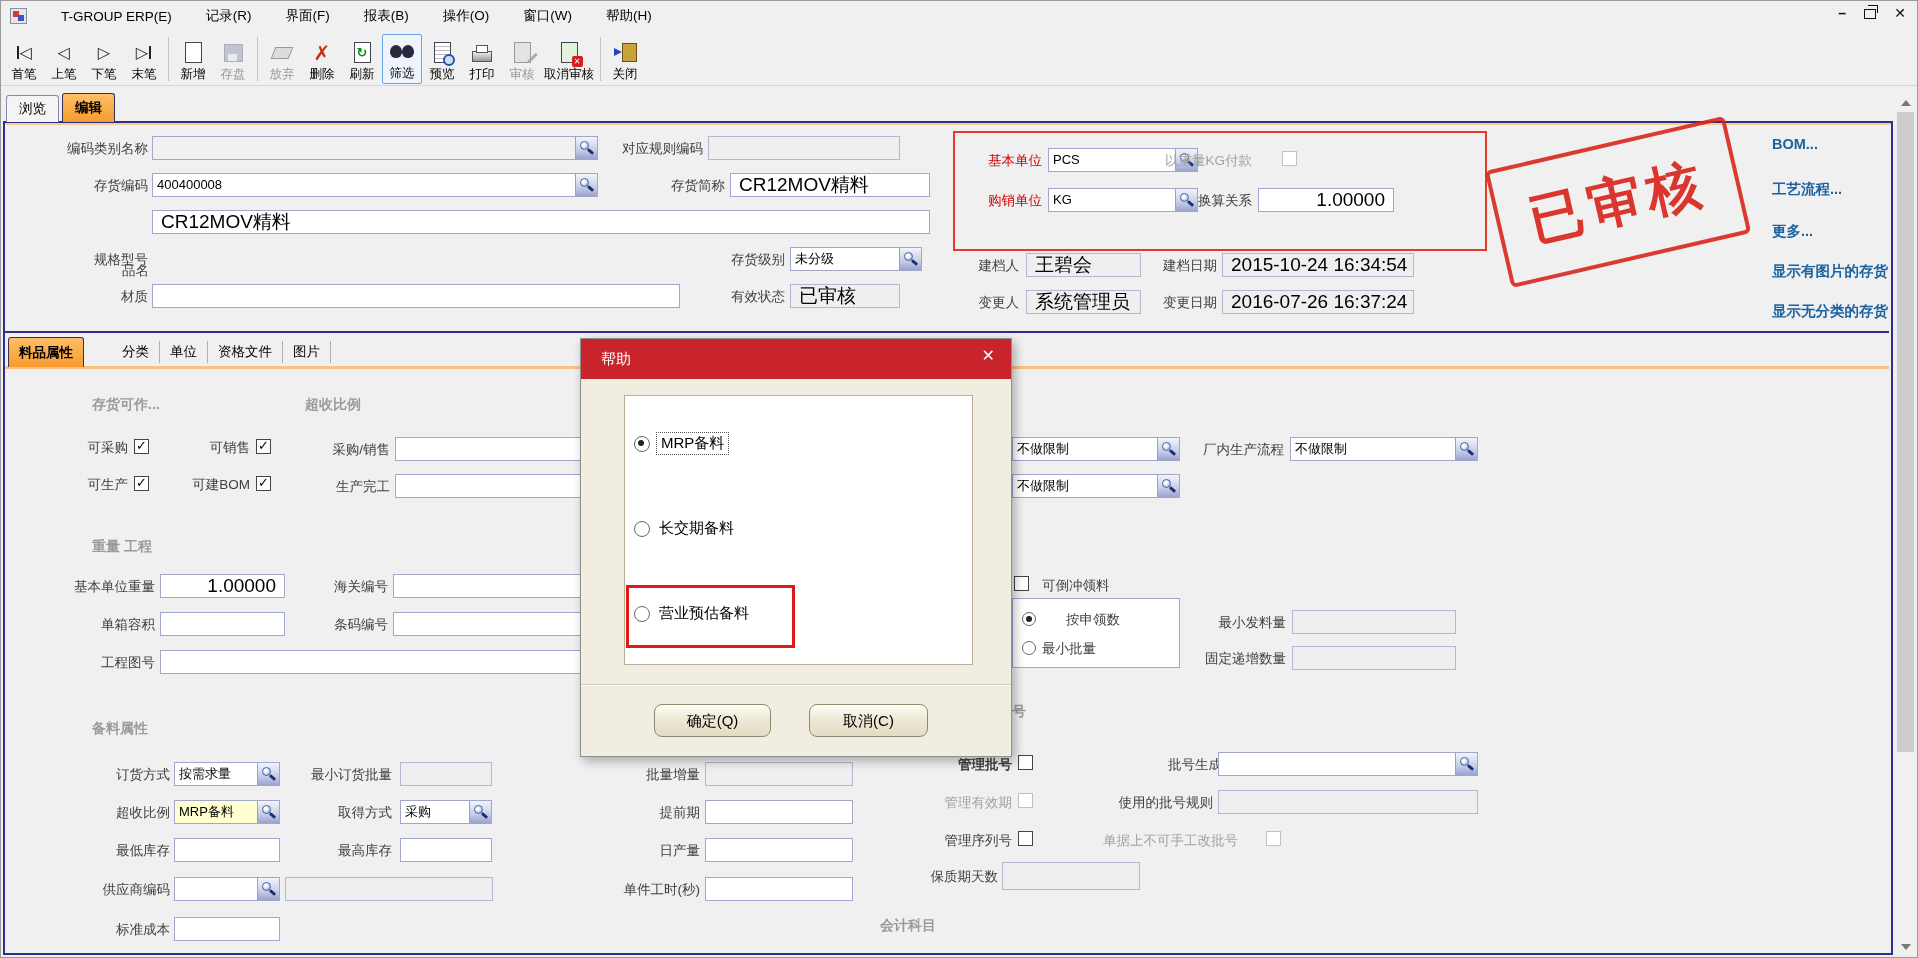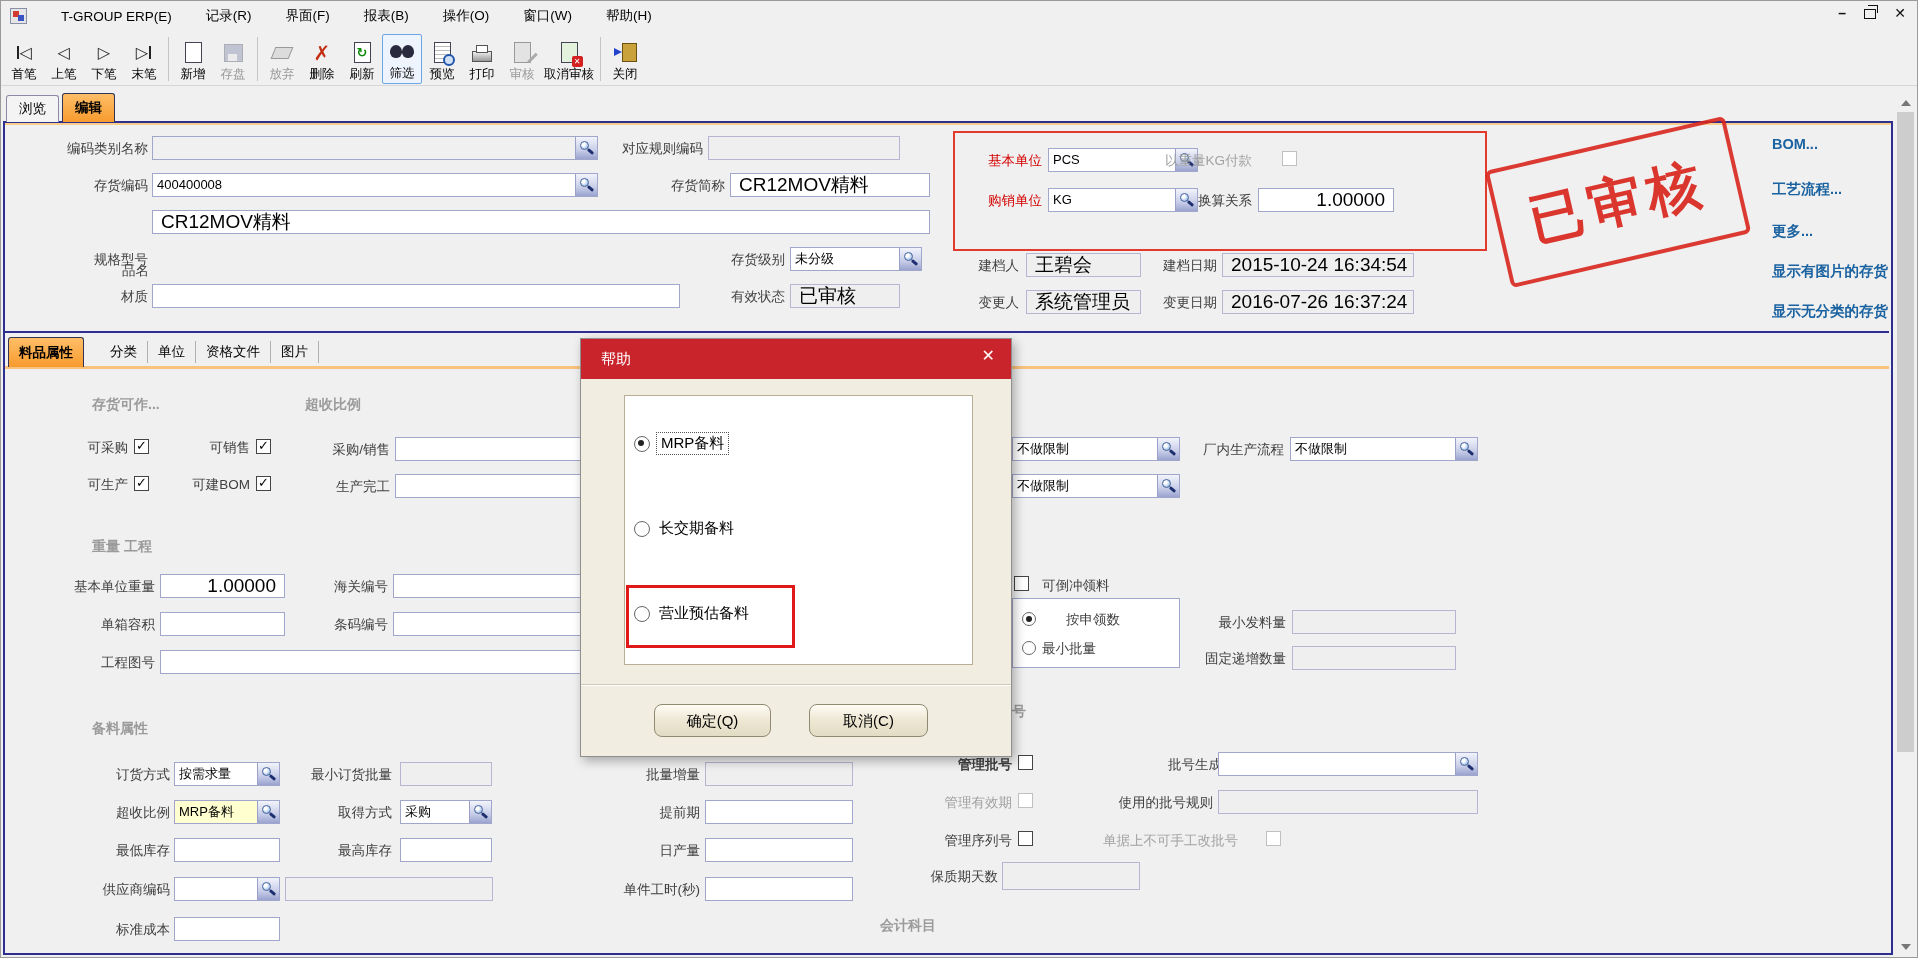--- a/index.html
+++ b/index.html
@@ -68,21 +68,21 @@
   .rd{position:absolute;width:14px;height:14px;border-radius:50%;background:#fff;border:1px solid #666;box-sizing:border-box;z-index:3;}
   .rd.on::after{content:'';position:absolute;left:3px;top:3px;width:6px;height:6px;border-radius:50%;background:#222;}
   .link{position:absolute;color:#1a62a0;font-weight:bold;font-size:14.5px;white-space:nowrap;cursor:pointer;z-index:3;}
   
   #redbox{position:absolute;left:953px;top:131px;width:530px;height:116px;border:2px solid #e23b2e;z-index:2;}
   #stamp{position:absolute;left:1495px;top:142px;width:238px;height:112px;border:4px solid rgba(216,38,29,.9);border-radius:6px;transform:rotate(-13deg);display:flex;align-items:center;justify-content:center;z-index:50;}
   #stamp span{font-size:54px;font-weight:bold;color:rgba(216,38,29,.92);letter-spacing:6px;white-space:nowrap;}
   
   #subline{position:absolute;left:5px;top:331px;width:1884px;height:2px;background:#2e2e8f;z-index:2;}
   .stab-on{position:absolute;left:8px;top:337px;height:29px;line-height:29px;padding:0 10px;font-size:13.5px;font-weight:bold;background:linear-gradient(#ffbe68,#f79b2e);border:1px solid #333355;border-bottom:none;border-radius:3px 3px 0 0;z-index:4;}
-  #stabs{position:absolute;left:100px;top:341px;display:flex;font-size:13.5px;z-index:3;}
+  #stabs{position:absolute;left:112px;top:341px;display:flex;font-size:13.5px;z-index:3;}
   #stabs span{padding:0 10px;border-right:1px solid #b0b0b0;line-height:22px;cursor:pointer;}
   #orangeline{position:absolute;left:5px;top:366px;width:1884px;height:3px;background:#f8c27c;z-index:2;}
   
   #dialog{position:absolute;left:580px;top:338px;width:430px;height:417px;background:#f1ede1;border:1px solid #8f8f8f;box-shadow:3px 4px 10px rgba(0,0,0,.3);z-index:100;}
   #dlg-title{position:absolute;left:0;top:0;right:0;height:40px;background:#c9242c;color:#fff;font-size:15px;line-height:40px;padding-left:20px;box-sizing:border-box;}
   #dlg-x{position:absolute;right:16px;top:9px;color:#fff;font-size:16px;cursor:pointer;line-height:1;}
   #dlg-list{position:absolute;left:43px;top:56px;width:347px;height:268px;background:#fff;border:1px solid #b8ae96;}
   .dlg-opt-lb{position:absolute;font-size:15px;white-space:nowrap;}
   .focusbox{border:1px dotted #555;padding:1px 4px;}
   #dlg-red{position:absolute;left:45px;top:246px;width:163px;height:57px;border:3px solid #e01818;z-index:5;}

